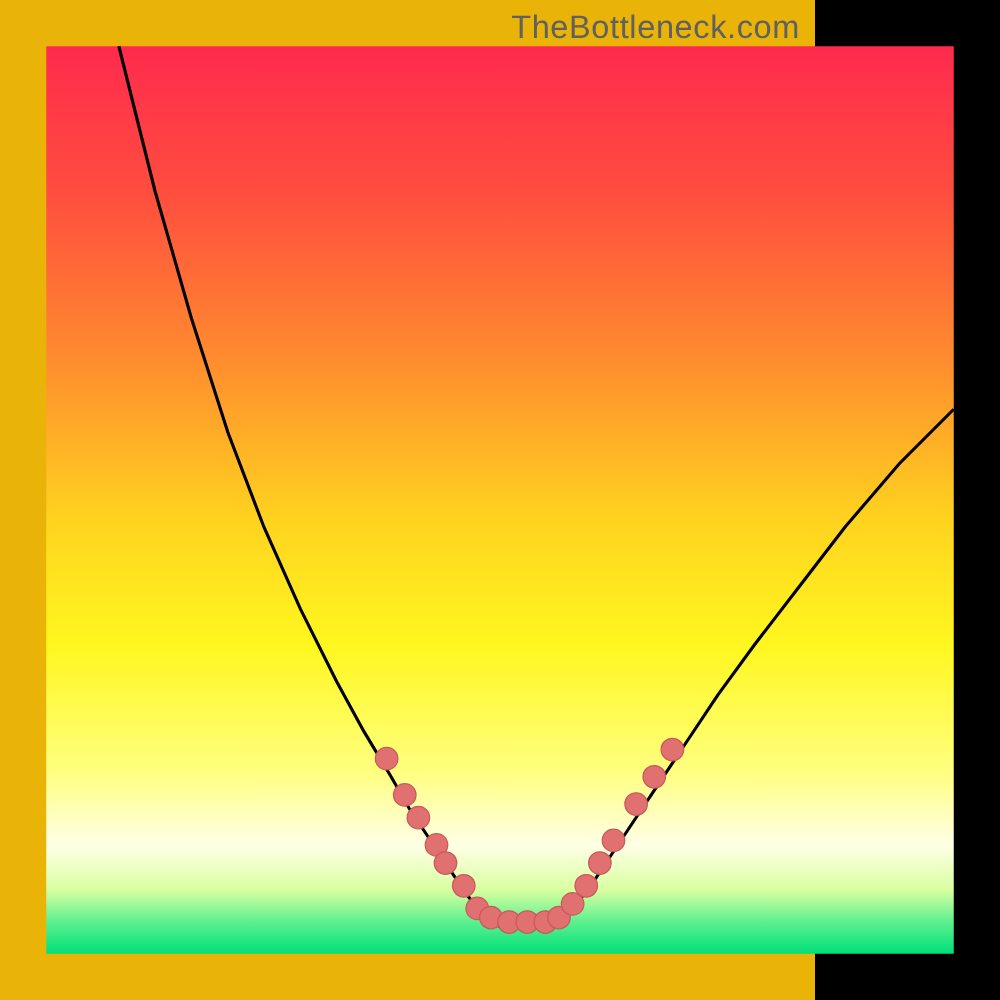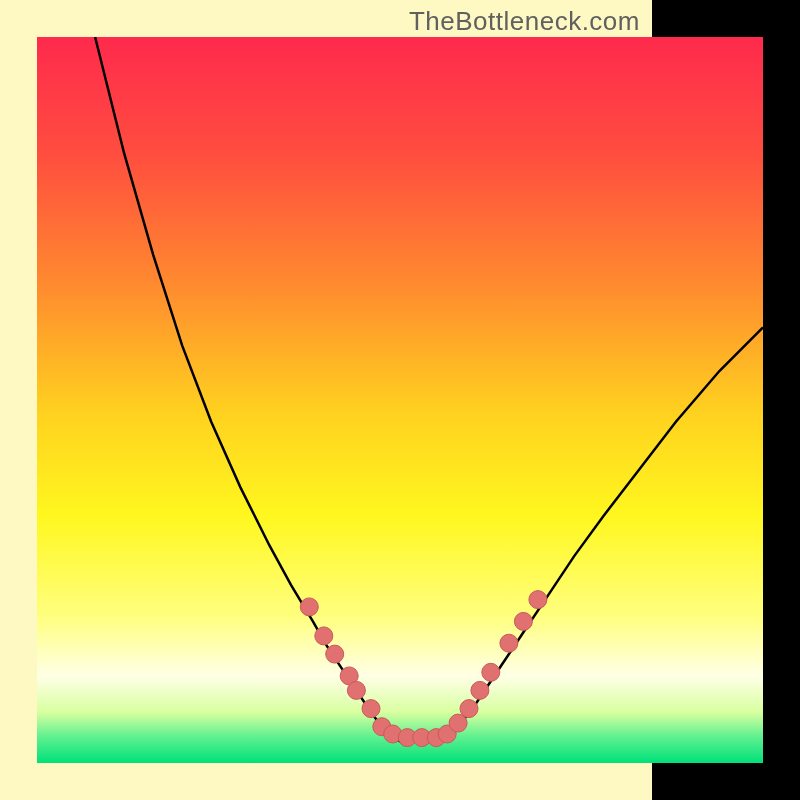--- a/index.html
+++ b/index.html
@@ -8,21 +8,21 @@
     width: 800px;
     height: 800px;
     overflow: hidden;
     background: #000;
     font-family: Arial, Helvetica, sans-serif;
   }
   .stage {
     position: relative;
     width: 652px;
     height: 800px;
-    background: #fef9c3;
+    background: #eab308;
   }
   .watermark {
     position: absolute;
     top: 6px;
     right: 12px;
     color: #606060;
     font-size: 26px;
     font-weight: 500;
     letter-spacing: 0.5px;
     z-index: 3;

